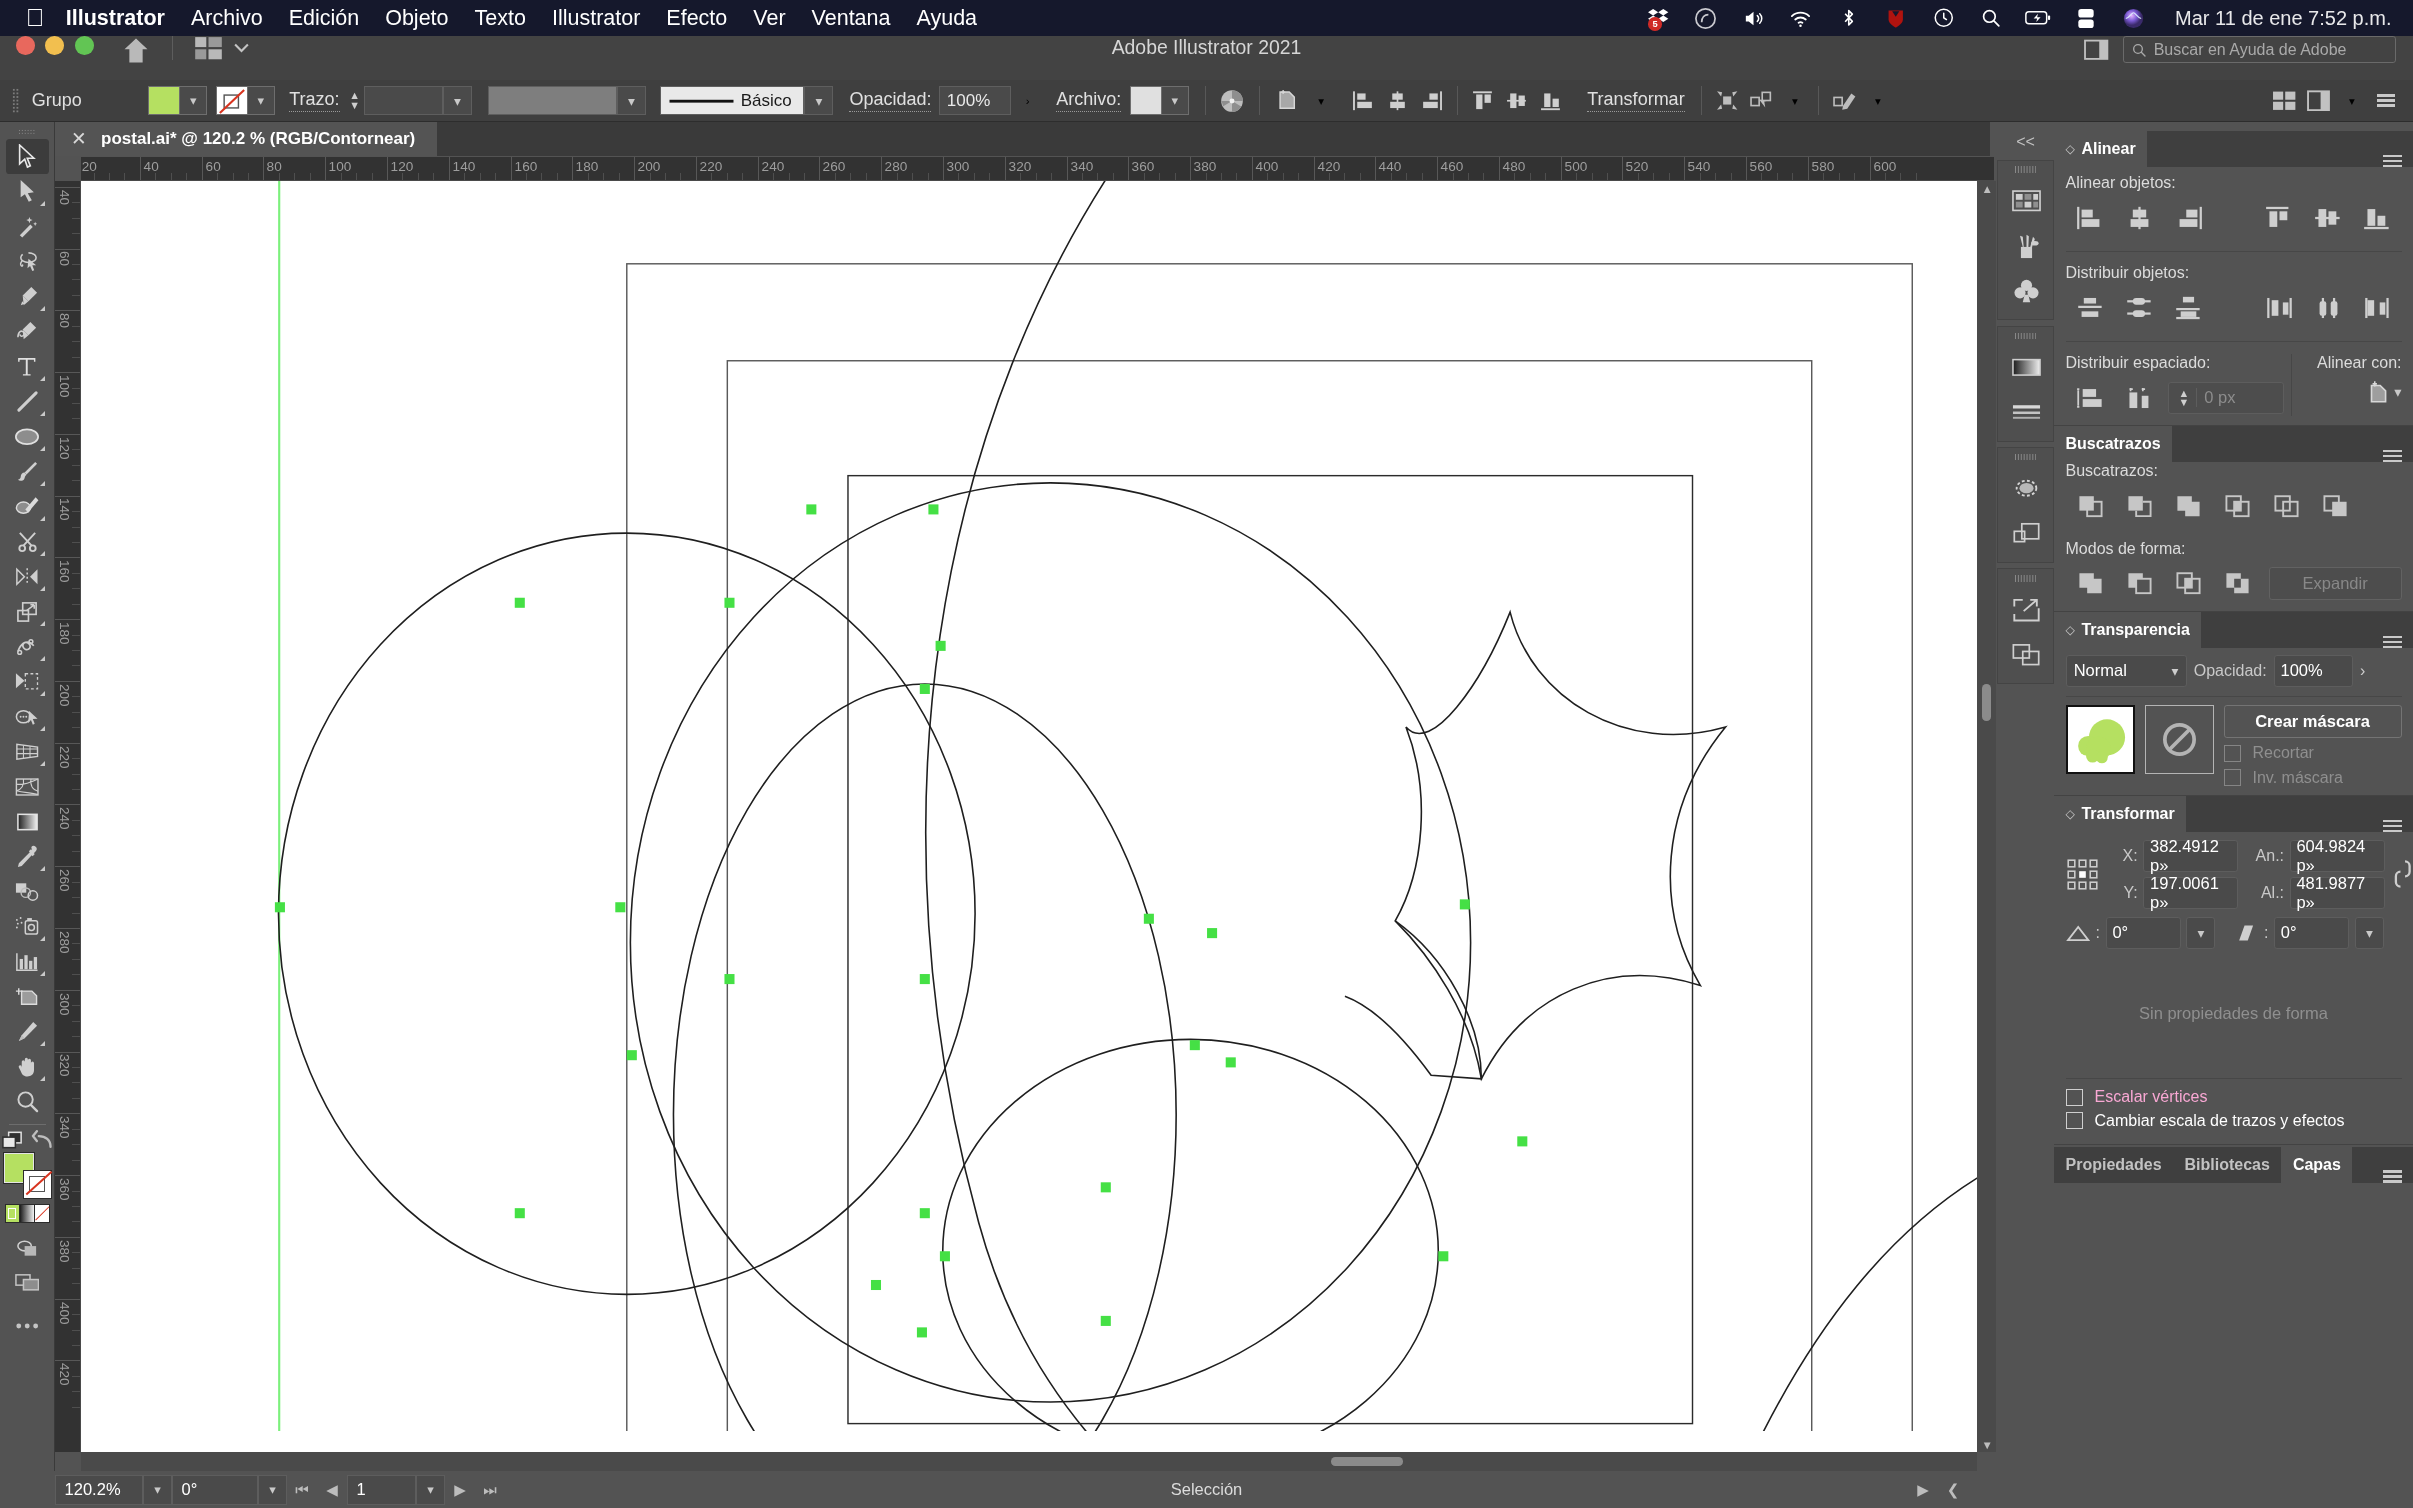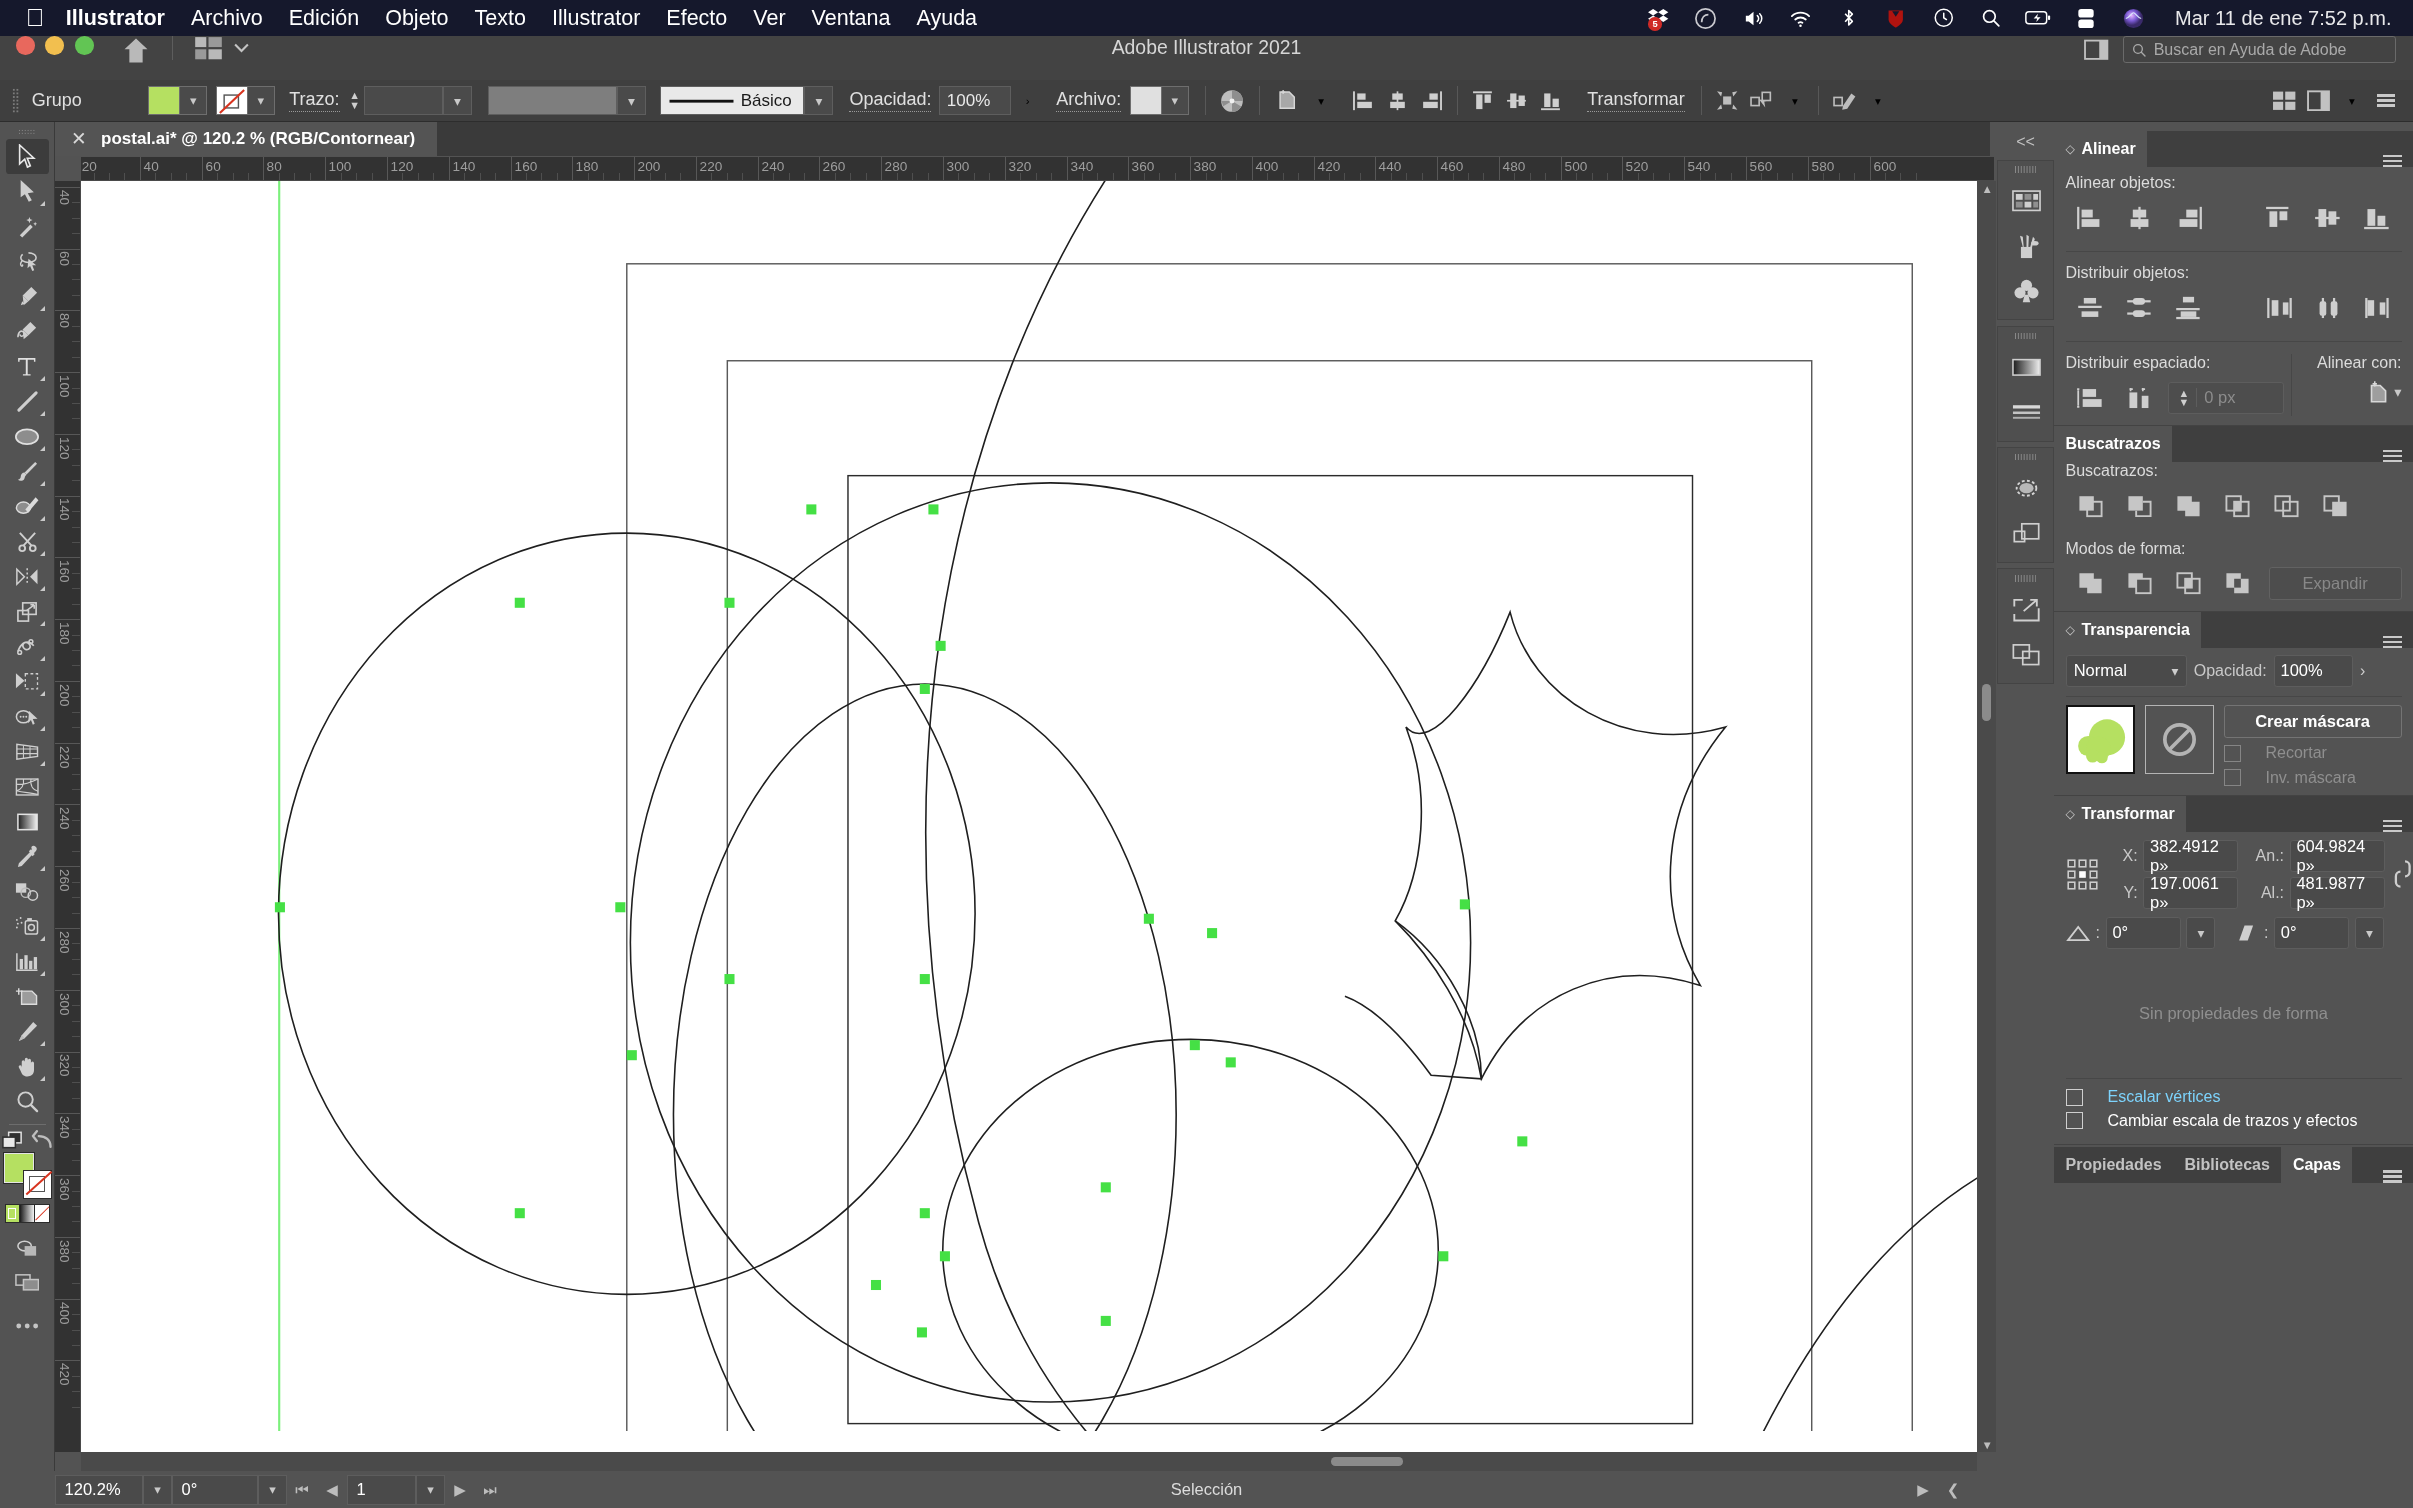--- a/index.html
+++ b/index.html
@@ -191,21 +191,21 @@
   .numfield.dim { color: #8c8c8c; background: #4d4d4d; }
   .lbl { color: #c9c9c9; font-size: 16px; }
   .selectbox { height: 32px; background: #4a4a4a; border:0.7px solid #5d5d5d; border-radius: 2.9px;
     display:flex; align-items:center; justify-content:space-between; color:#ffffff; font-size: 16.5px; padding: 0 7.2px; }
   .btn {
     height: 33px; border: 0.7px solid #747474; border-radius: 2.9px;
     display:flex; align-items:center; justify-content:center;
     color: #ffffff; font-size: 16.5px; font-weight: bold; background: #535353;
   }
   .btn.disabled { color: #888; border-color: #626262; background: #4d4d4d; font-weight: normal; }
-  .cbrow { display:flex; align-items:center; gap: 25px; margin-bottom: 5.7px; }
+  .cbrow { display:flex; align-items:center; gap: 12px; margin-bottom: 5.7px; }
   .checkbox { width: 17px; height: 17px; border: 1.4px solid #cfcfcf; background: transparent; }
   .checkbox.dim { border-color: #858585; }
   .thumbbox { width: 69px; height: 69px; background: #ffffff; border: 2.2px solid #111; position: relative; overflow:hidden; }
   .nonebox { width: 69px; height: 69px; border: 1.4px solid #b4b4b4; display:flex; align-items:center; justify-content:center; }
 
   
   .statusbar {
     position:absolute; left: 0; bottom: 0; width: 2413px; height: 37px;
     background: #535353; display:flex; align-items:center;
   }
@@ -1557,21 +1557,21 @@
           <span class="lbl">:</span>
           <span class="numfield" style="width:75px">0°</span>
           <span class="caret-btn" style="height:32px;border-radius:2.9px">▾</span>
         </div>
         <div style="height:129px; display:flex; align-items:center; justify-content:center">
           <span style="color:#8f8f8f; font-size:16.5px">Sin propiedades de forma</span>
         </div>
         <div class="pdivider" style="margin:0 0 10px"></div>
         <div class="cbrow">
           <span class="checkbox"></span>
-          <span style="color:#7dd3fc; font-size:16px">Escalar vértices</span>
+          <span style="color:#f9a8d4; font-size:16px">Escalar vértices</span>
         </div>
         <div class="cbrow">
           <span class="checkbox"></span>
           <span style="color:#ffffff; font-size:16px">Cambiar escala de trazos y efectos</span>
         </div>
       </div>
     </div>
 
     <div class="ptabs" style="margin-top:1.4px">
       <div class="ptab">

